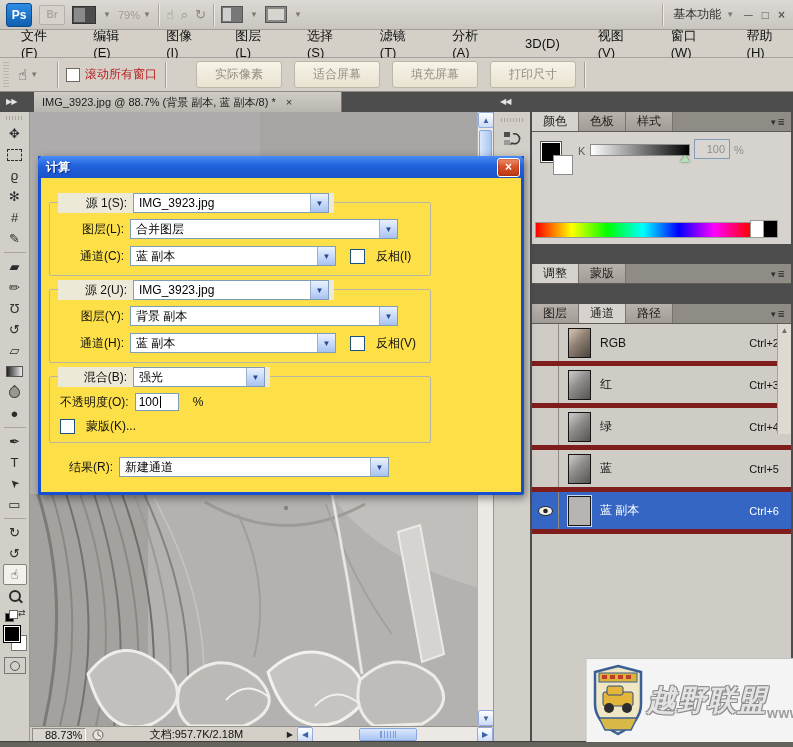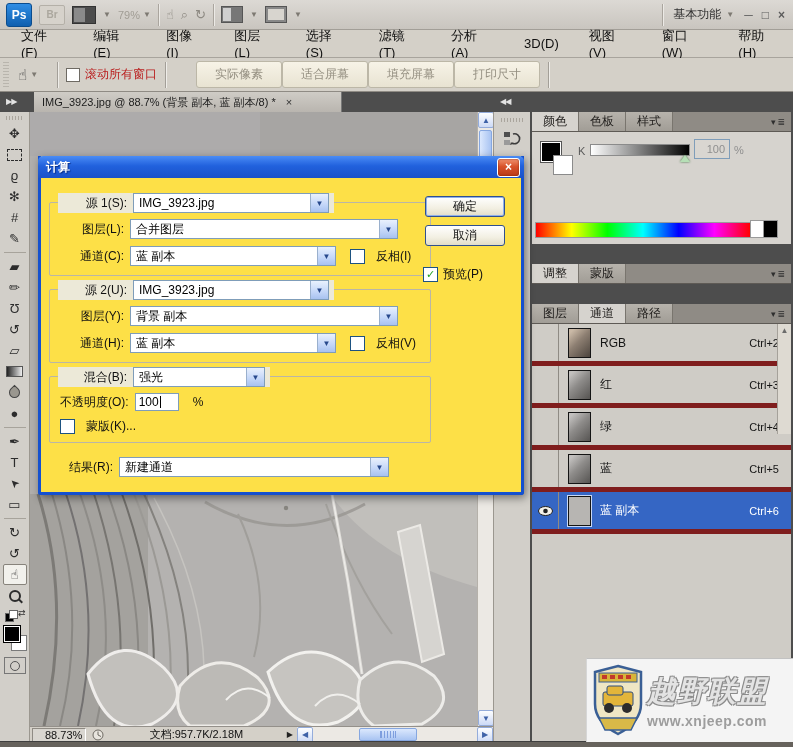--- a/index.html
+++ b/index.html
@@ -26,34 +26,34 @@
   .panelico{width:20px;height:15px;border:1px solid #555;background:#777;position:relative}
   .panelico:before{content:"";position:absolute;left:1px;top:1px;width:8px;bottom:1px;background:#cfcfcf}
   .screenico{width:20px;height:15px;border:1px solid #555;background:#d8d5cf;box-shadow:inset 0 0 0 2px #888}
   .tb-right{margin-left:auto;display:flex;align-items:center;gap:10px}
   .workspace{font-size:12px;color:#2f2f2f;display:flex;align-items:center;gap:5px}
   .winctl{display:flex;gap:9px;color:#5c5c5c;font-size:12px;font-weight:bold;margin-right:2px}
   .winctl span{cursor:default}
 
   
   .menubar{position:absolute;left:0;top:30px;width:793px;height:28px;background:#d4d0c8;
-    border-bottom:1px solid #a8a49d;display:flex;align-items:center;gap:8px;padding-left:10px;box-sizing:border-box}
+    border-bottom:1px solid #a8a49d;display:flex;align-items:center;gap:16px;padding-left:10px;box-sizing:border-box}
   .menu-item{font-size:13px;color:#101010;padding:4px 11px;cursor:default}
 
   
   .optionsbar{position:absolute;left:0;top:58px;width:793px;height:34px;background:#d4d0c8;
     border-bottom:1px solid #8f8b84;display:flex;align-items:center;box-sizing:border-box;padding-left:3px}
   .grip{width:7px;height:26px;margin-right:4px;
     background-image:repeating-linear-gradient(180deg,#b9b5ad 0 1px,transparent 1px 3px);width:6px}
   .handbtn{display:flex;align-items:center;gap:3px;padding:2px 5px;margin-right:6px}
   .handbtn .g{font-size:15px;color:#3c3c3c}
   .opt-div{width:1px;height:26px;background:#a39f98;box-shadow:1px 0 0 #efede9;margin:0 8px}
   .cbx{width:12px;height:12px;background:#fff;border:1px solid #6e6a63;display:inline-block}
   .opt-label{font-size:12px;color:#b91c1c;margin-left:5px}
-  .optbtns{display:flex;margin-left:22px}
+  .optbtns{display:flex;gap:12px;margin-left:22px}
   .opt-btn{font-size:12px;color:#948f81;background:linear-gradient(#f7f3e7,#e8e3d2);
     border:1px solid #bcb7a7;border-radius:3px;padding:4px 18px}
 
   
   .tabstrip{position:absolute;left:0;top:92px;width:793px;height:20px;background:#4d4d4d}
   .chev{position:absolute;top:5px;font-size:8px;color:#e3e3e3;letter-spacing:-1px}
   .doc-tab{position:absolute;left:34px;top:0;height:20px;width:308px;
     background:linear-gradient(#cfccc6,#b9b5af);border-right:1px solid #787878;
     display:flex;align-items:center;box-sizing:border-box;padding:0 8px;gap:10px}
   .doc-tab .t{font-size:11px;color:#1c1c1c;white-space:nowrap;overflow:hidden}
@@ -166,21 +166,21 @@
   .chrow.selected .nm,.chrow.selected .sc{color:#fff}
   .chrow.selected .thumb{box-shadow:0 0 0 1px #c8d8f5}
   .chscroll{position:absolute;right:0;top:0;width:14px;height:110px;background:#dedad2;
     border-left:1px solid #a5a19a;font-size:8px;color:#6c6c6c;text-align:center;padding-top:2px;box-sizing:border-box}
 
   
   .watermark{position:absolute;left:586px;top:658px;width:207px;height:84px;background:#f4f4f4;
     border-top:1px solid #c2c2c2;border-left:1px solid #d6d6d6;display:flex;align-items:center;
     box-sizing:border-box;z-index:60}
   .shield{margin-left:4px;flex:0 0 auto}
-  .wm-col{display:flex;flex-direction:column;align-items:flex-start;margin-left:2px;width:138px}
+  .wm-col{display:flex;align-items:flex-end;margin-left:2px;width:138px}
   .wm-title{font-size:29px;font-weight:bold;font-style:italic;letter-spacing:1px;color:#e3e3e3;
     text-shadow:-1px -1px 0 #8c8c8c,1px -1px 0 #8c8c8c,-1px 1px 0 #8c8c8c,1px 1px 0 #8c8c8c;white-space:nowrap}
   .wm-url{font-size:14px;font-weight:bold;color:#9d9d9d;letter-spacing:.5px;margin-top:1px}
 
   
   .bottomedge{position:absolute;left:0;bottom:0;width:793px;height:5px;background:#66625c;border-top:1px solid #3f3f3f}
 
   
   .dialog{position:absolute;left:38px;top:156px;width:486px;height:339px;z-index:50;
     background:#fde047;border:3px solid #1450cf;border-top:none;border-radius:0 0 3px 3px;
@@ -642,25 +642,17 @@
       </div>
 
       <div class="resrow">
         <span class="lbl">结果(R):</span>
         <div class="xpcombo" style="width:270px">
           <span class="val">新建通道</span>
           <span class="btn">▼</span>
         </div>
       </div>
 
-      <div class="dlg-right">
-        <div class="xpbtn default">确定</div>
-        <div class="xpbtn">取消</div>
-        <div class="prevrow">
-          <span class="xpcbx">✓</span>
-          <span class="cbxlbl">预览(P)</span>
-        </div>
-      </div>
     </div>
   </div>
 
   <div class="bottomedge"></div>
 </div>
 
 </body></html>

